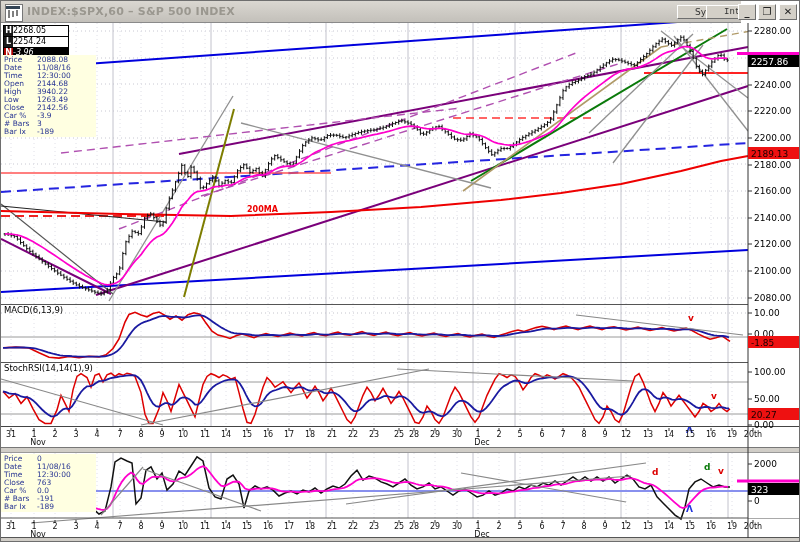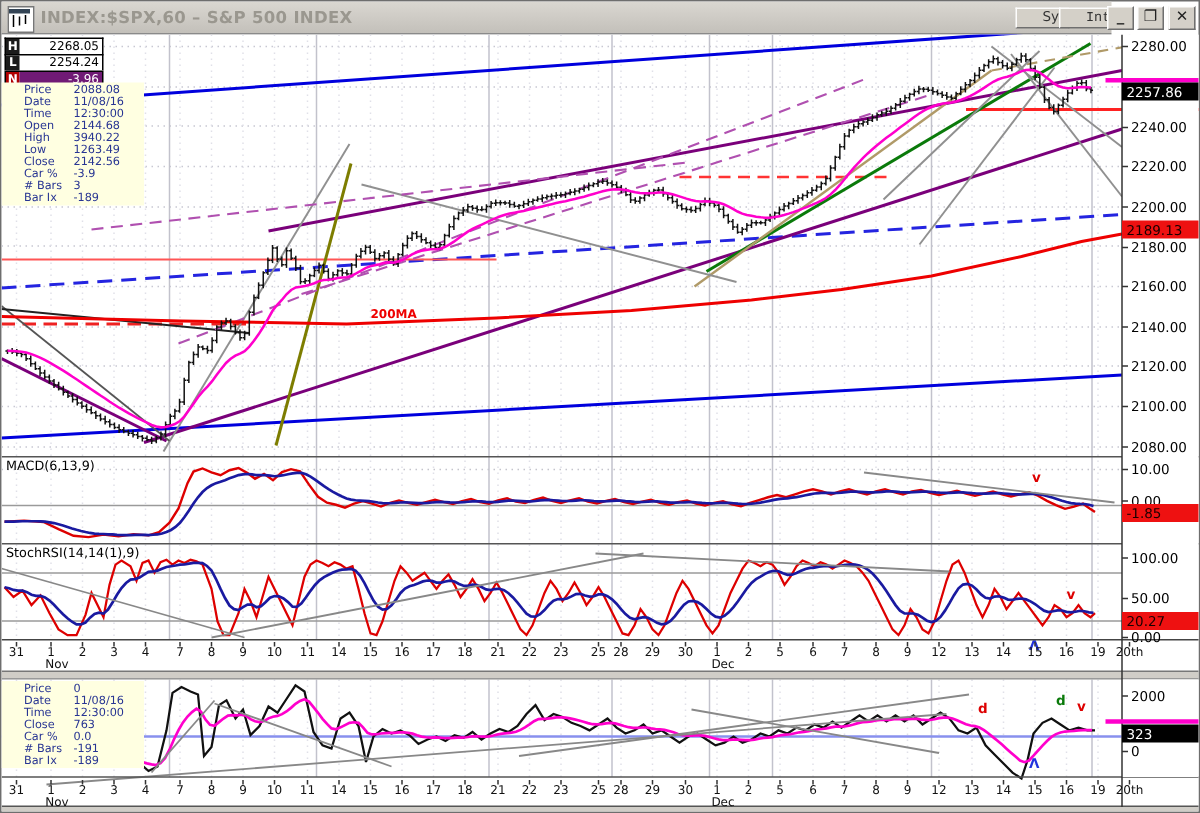--- a/index.html
+++ b/index.html
@@ -8,25 +8,25 @@
   #titlebar{position:absolute;left:0;top:0;width:740px;height:22px;background:linear-gradient(#dad7d1,#c3c0ba);border-bottom:1px solid #8a8a8a;box-sizing:border-box;}
   #sysicon{position:absolute;left:4px;top:3px;width:16px;height:16px;background:#fff;border:1px solid #777;}
   #wtitle{position:absolute;left:26px;top:4px;font-size:11px;color:#9a978f;font-weight:bold;letter-spacing:.2px;white-space:nowrap;}
   .tbtn{position:absolute;top:4px;height:14px;font-size:9px;line-height:12px;text-align:center;background:#d4d0c8;border:1px solid;border-color:#fdfdfd #6f6f6f #6f6f6f #fdfdfd;color:#333;padding:0 17px;box-sizing:border-box;}
   .wbtn{position:absolute;top:3px;width:18px;height:16px;background:#d4d0c8;border:1px solid;border-color:#fdfdfd #6f6f6f #6f6f6f #fdfdfd;font-size:10px;line-height:13px;text-align:center;color:#222;box-sizing:border-box;font-weight:bold;}
   
   #hln{position:absolute;left:2px;top:24px;width:66px;}
   .hlnrow{display:flex;height:10px;border:1px solid #000;border-bottom:none;background:#fff;font-size:8px;line-height:10px;}
   .hlnrow:last-child{border-bottom:1px solid #000;}
   .hlnlab{width:9px;background:#1a1a1a;color:#fff;text-align:center;font-weight:bold;}
-  .hlnval{flex:1;text-align:right;padding-right:2px;color:#000;}
+  .hlnval{flex:1;text-align:left;padding-right:2px;color:#000;}
   .hlnrow.alert .hlnlab{background:#b00000;}
-  .hlnrow.alert .hlnval{background:#701a75;color:#fff;}
+  .hlnrow.alert .hlnval{background:#000000;color:#fff;font-style:italic;}
   
-  .info{position:absolute;left:0;background:#ffffe1;padding:1px 0 1px 15px;width:95px;box-sizing:border-box;}
+  .info{position:absolute;left:0;background:#ffffe1;padding:1px 0 1px 3px;width:95px;box-sizing:border-box;}
   .irow{display:flex;height:8px;font-size:7.5px;line-height:8px;color:#283593;}
   .ilab{width:33px;}
   .ival{flex:1;}
   #info-main{top:54px;}
   #info-lower{top:453px;}
   svg text{font-family:"DejaVu Sans",sans-serif;}
 </style>
 </head>
 <body>
 

